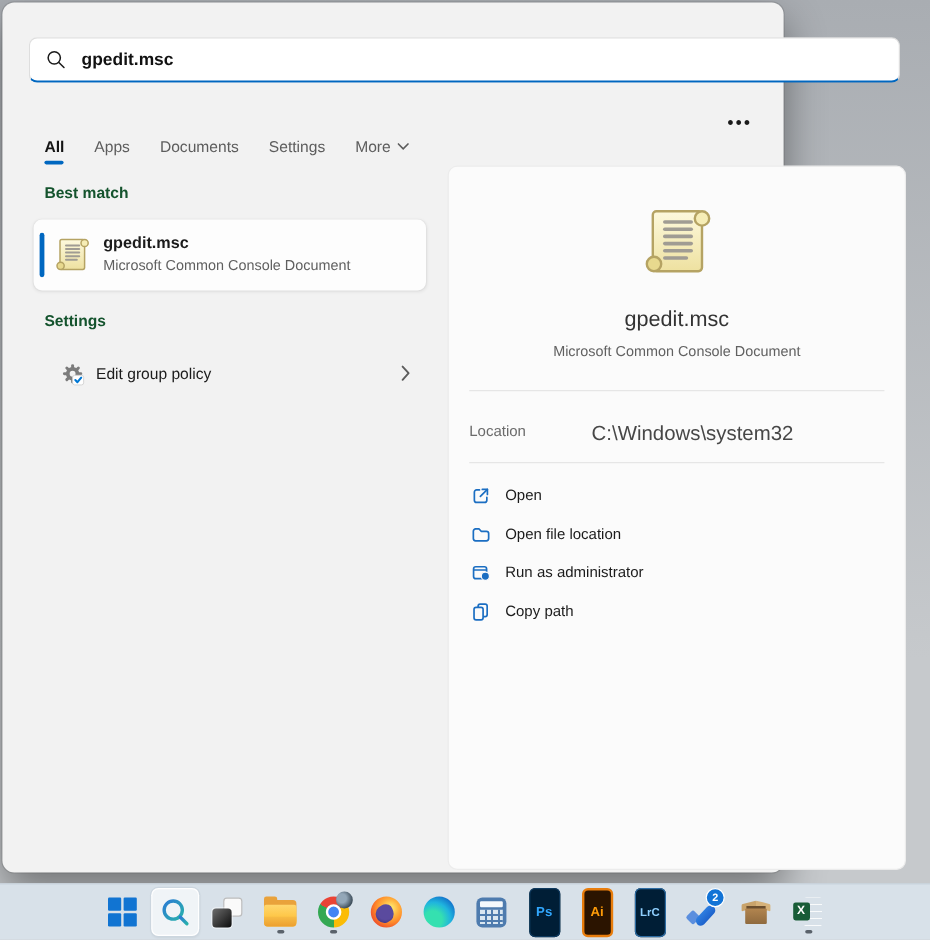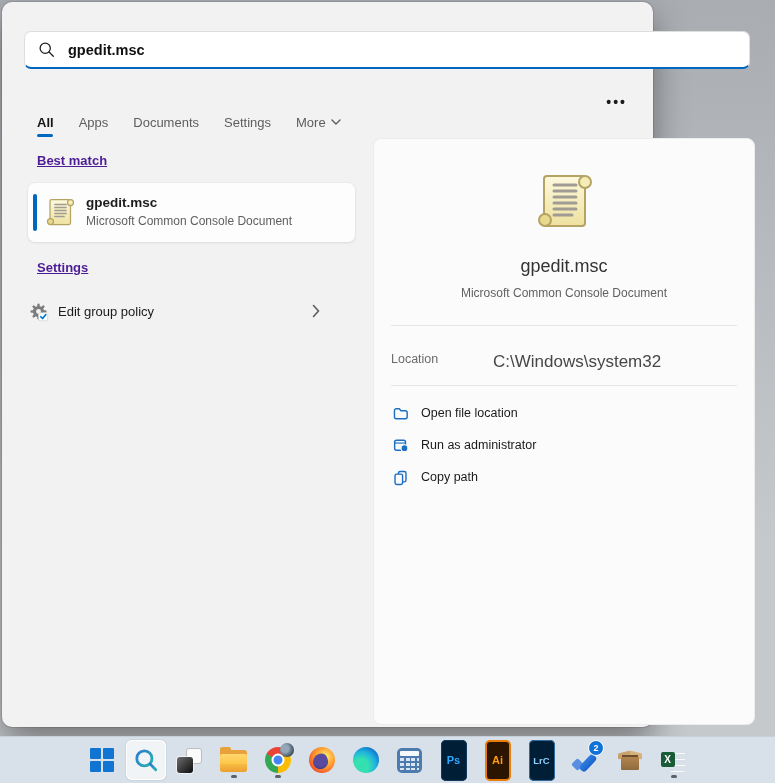--- a/index.html
+++ b/index.html
@@ -16,29 +16,29 @@
   .search-field .glyph{display:flex;margin-right:13px;}
   .search-text{font-size:14.5px;font-weight:600;color:#111;}
   
   .tabs{position:absolute;left:35px;top:110px;display:flex;gap:25px;align-items:center;height:20px;}
   .tab{font-size:13px;color:#5d5d5d;position:relative;display:flex;align-items:center;gap:5px;cursor:default;}
   .tab.active{color:#141414;font-weight:600;}
   .tab-underline{position:absolute;left:0;top:19px;width:16px;height:3px;border-radius:2px;background:#0067c0;}
   .overflow-dots{position:absolute;right:26px;top:92px;font-size:14px;font-weight:700;
     letter-spacing:2px;color:#1b1b1b;}
   
-  .section-header{position:absolute;left:35px;font-size:13px;font-weight:700;color:#4c1d95;text-decoration:underline;}
+  .section-header{position:absolute;left:35px;font-size:13px;font-weight:700;color:#14532d;}
   .hdr-best{top:151px;} .hdr-settings{top:258px;}
   .result-card{position:absolute;left:26px;top:181px;width:327px;height:59px;background:#fdfdfd;
     border-radius:7px;box-shadow:0 1px 3px rgba(0,0,0,.08),0 0 0 1px rgba(0,0,0,.02);}
   .card-accent{position:absolute;left:5px;top:11px;width:4px;height:37px;border-radius:2px;background:#0067c0;}
   .card-icon{position:absolute;left:16px;top:13px;}
   .card-title{position:absolute;left:58px;top:12px;font-size:13.5px;font-weight:700;color:#1b1b1b;}
   .card-sub{position:absolute;left:58px;top:31px;font-size:12px;color:#5f5f5f;}
-  .settings-row{position:absolute;left:12px;top:290px;width:327px;height:38px;display:flex;
+  .settings-row{position:absolute;left:34px;top:290px;width:327px;height:38px;display:flex;
     align-items:center;padding-left:14px;}
   .settings-row .label{margin-left:9px;font-size:13px;color:#1b1b1b;}
   .settings-row .chev{margin-left:auto;margin-right:21px;display:flex;}
   
   .detail-pane{position:absolute;left:371px;top:136px;width:382px;height:587px;background:#fbfbfb;
     border:1px solid #ececec;border-radius:8px;}
   .detail-icon{position:absolute;left:50%;top:30px;transform:translateX(-50%);}
   .detail-title{position:absolute;top:117px;width:100%;text-align:center;font-size:18px;color:#333;}
   .detail-sub{position:absolute;top:147px;width:100%;text-align:center;font-size:12px;color:#616161;}
   .divider{position:absolute;left:17px;right:17px;height:1px;background:#e6e6e6;}
@@ -237,20 +237,32 @@
     <div class="detail-sub">Microsoft Common Console Document</div>
     <div class="divider div1"></div>
     <div class="loc-label">Location</div>
     <div class="loc-value">C:\Windows\system32</div>
     <div class="divider div2"></div>
 
     <div class="actions">
       <div class="action-row">
         <span class="aicon">
           <svg width="17" height="17" viewBox="0 0 18 18">
+              <g fill="none" stroke="#1b6ec2" stroke-width="1.5" stroke-linecap="round" stroke-linejoin="round">
+                <path d="M8 3.5 H5.5 A2 2 0 0 0 3.5 5.5 v7 a2 2 0 0 0 2 2 h7 a2 2 0 0 0 2-2 V10"></path>
+                <path d="M10.5 3 H15 V7.5"></path>
+                <line x1="15" y1="3" x2="8.8" y2="9.2"></line>
+              </g>
+            </svg>
+        </span>
+        <span class="label">Open</span>
+      </div>
+      <div class="action-row">
+        <span class="aicon">
+          <svg width="17" height="17" viewBox="0 0 18 18">
               <path d="M2.6 6 a2 2 0 0 1 2-2 h3.1 l1.8 2.1 h4.6 a2 2 0 0 1 2 2 v4.4 a2 2 0 0 1 -2 2 h-9.5 a2 2 0 0 1 -2-2 Z" fill="none" stroke="#1b6ec2" stroke-width="1.5" stroke-linejoin="round"></path>
             </svg>
         </span>
         <span class="label">Open file location</span>
       </div>
       <div class="action-row">
         <span class="aicon">
           <svg width="17" height="17" viewBox="0 0 18 18">
               <rect x="2.8" y="3.5" width="11.5" height="10.5" rx="2" fill="none" stroke="#1b6ec2" stroke-width="1.5"></rect>
               <line x1="2.8" y1="6.4" x2="14.3" y2="6.4" stroke="#1b6ec2" stroke-width="1.2"></line>

